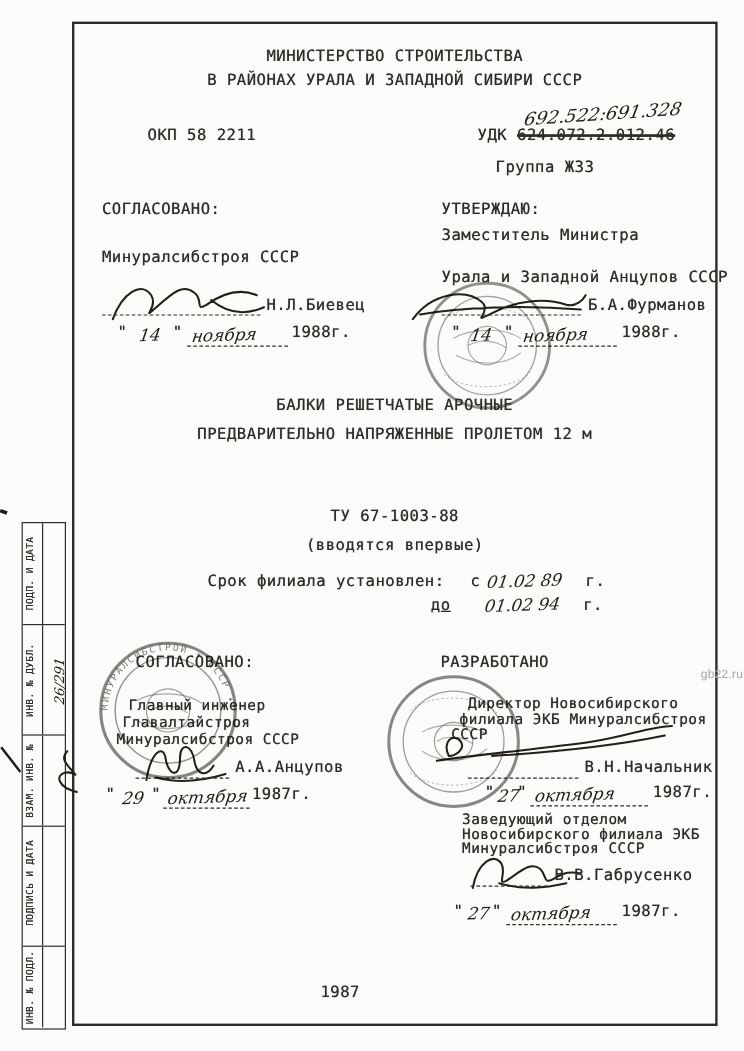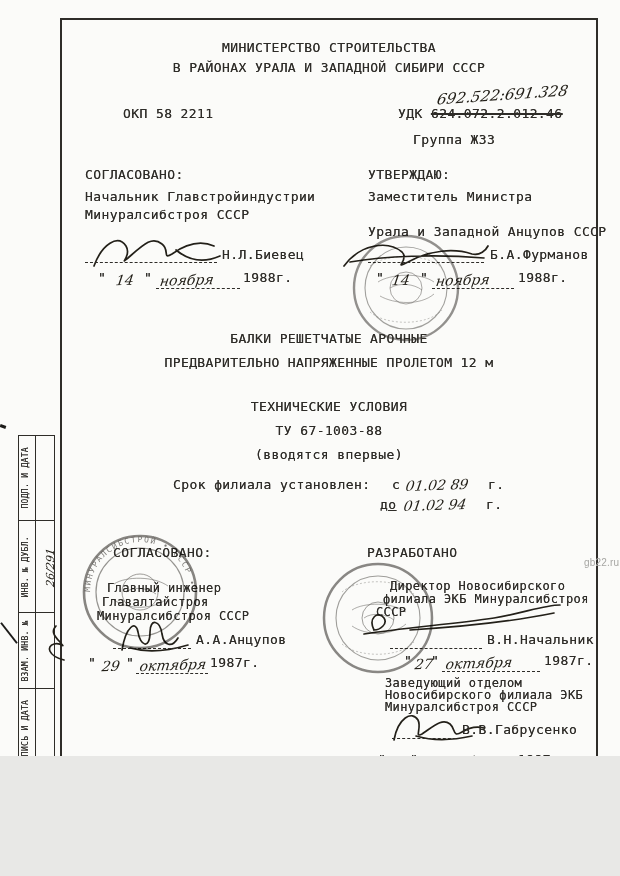--- a/index.html
+++ b/index.html
@@ -1,17 +1,17 @@
 <!DOCTYPE html>
 <html><head>
 <meta charset="utf-8">
 <style>
   html,body{margin:0;padding:0;background:#e8e8e6;}
   .page{
-    position:relative;width:620px;height:756px;background:#fbfbf9;
+    position:relative;width:620px;height:876px;background:#fbfbf9;
     overflow:hidden;font-family:"DejaVu Sans Mono","Liberation Mono",monospace;
     color:#2e2c28;
   }
   .frame{
     position:absolute;left:60px;top:18px;width:538px;height:837px;
     border:2px solid #2f2d29;border-bottom-width:2px;box-sizing:border-box;
   }
   .t{position:absolute;font-size:13px;letter-spacing:.4px;white-space:nowrap;
      text-shadow:0 0 .6px rgba(46,44,40,.8);}
   .ts{font-size:12px;}
@@ -57,21 +57,20 @@
   <div class="t" style="left:123px;top:106px;">ОКП 58 2211</div>
 
   <div class="h" style="left:438px;top:86px;font-size:15px;transform:skewX(-14deg) rotate(-4deg);">692.522:691.328</div>
   <div class="t" style="left:398px;top:106px;">
     <span>УДК</span>
     <span class="strike">624.072.2.012.46</span>
   </div>
   <div class="t" style="left:413px;top:132px;">Группа Ж33</div>
 
   <div class="t" style="left:85px;top:167px;">СОГЛАСОВАНО:</div>
-  <div class="t" style="left:85px;top:189px;">Начальник Главстройиндустрии</div>
   <div class="t" style="left:85px;top:207px;">Минуралсибстроя СССР</div>
   <svg class="sig" style="left:88px;top:226px;" width="136" height="46" viewBox="0 0 136 46">
     <path d="M6 40 C14 18 30 8 38 20 C44 30 30 40 40 32 C56 18 64 10 74 18 C82 24 74 34 84 28 C98 18 112 14 126 20 M88 24 C100 34 114 38 132 30"></path>
   </svg>
   <div class="dash" style="left:85px;top:262px;width:132px;"></div>
   <div class="t" style="left:222px;top:247px;">Н.Л.Биевец</div>
   <div class="t" style="left:98px;top:270px;">"</div>
   <div class="h" style="left:116px;top:272px;">14</div>
   <div class="t" style="left:144px;top:270px;">"</div>
   <div class="dash" style="left:156px;top:288px;width:84px;"></div>
@@ -98,29 +97,28 @@
       <circle cx="56" cy="56" r="52" stroke-width="2.4" opacity=".7"></circle>
       <circle cx="56" cy="56" r="41" stroke-width="1.1" opacity=".6"></circle>
       <circle cx="56" cy="56" r="16" stroke-width="1" opacity=".55"></circle>
       <path d="M28 50 C40 42 70 40 84 50 M30 64 C44 72 70 74 84 62 M40 56 C50 50 64 52 72 58" stroke-width="1" opacity=".5"></path>
       <path d="M20 34 C34 22 76 20 92 36 M20 80 C36 94 78 94 92 78" stroke-width=".8" opacity=".45" stroke-dasharray="2 2"></path>
     </g>
   </svg>
 
   <div class="t c" style="top:331px;">БАЛКИ РЕШЕТЧАТЫЕ АРОЧНЫЕ</div>
   <div class="t c" style="top:355px;">ПРЕДВАРИТЕЛЬНО НАПРЯЖЕННЫЕ ПРОЛЕТОМ 12 м</div>
-  <div class="t c" style="top:399px;">ТЕХНИЧЕСКИЕ УСЛОВИЯ</div>
   <div class="t c" style="top:423px;">ТУ 67-1003-88</div>
   <div class="t c" style="top:447px;">(вводятся впервые)</div>
 
   <div class="t" style="left:173px;top:477px;">Срок филиала установлен:</div>
   <div class="t" style="left:392px;top:477px;">с</div>
   <div class="h" style="left:406px;top:477px;">01.02 89</div>
   <div class="t" style="left:488px;top:477px;">г.</div>
-  <div class="t" style="left:380px;top:497px;text-decoration:underline;">до</div>
+  <div class="t" style="left:359px;top:497px;text-decoration:underline;">до</div>
   <div class="h" style="left:404px;top:497px;">01.02 94</div>
   <div class="t" style="left:486px;top:497px;">г.</div>
 
   <div class="t" style="left:113px;top:545px;">СОГЛАСОВАНО:</div>
   <div class="t ts" style="left:107px;top:581px;">Главный инженер</div>
   <div class="t ts" style="left:102px;top:595px;">Главалтайстроя</div>
   <div class="t ts" style="left:97px;top:609px;">Минуралсибстроя СССР</div>
   <svg class="sig" style="left:112px;top:612px;" width="88" height="44" viewBox="0 0 88 44">
     <path d="M10 38 C14 14 24 8 26 20 C28 34 38 38 38 20 C38 6 48 8 50 22 C52 34 60 36 66 26 M18 36 C36 41 56 39 76 33"></path>
   </svg>

